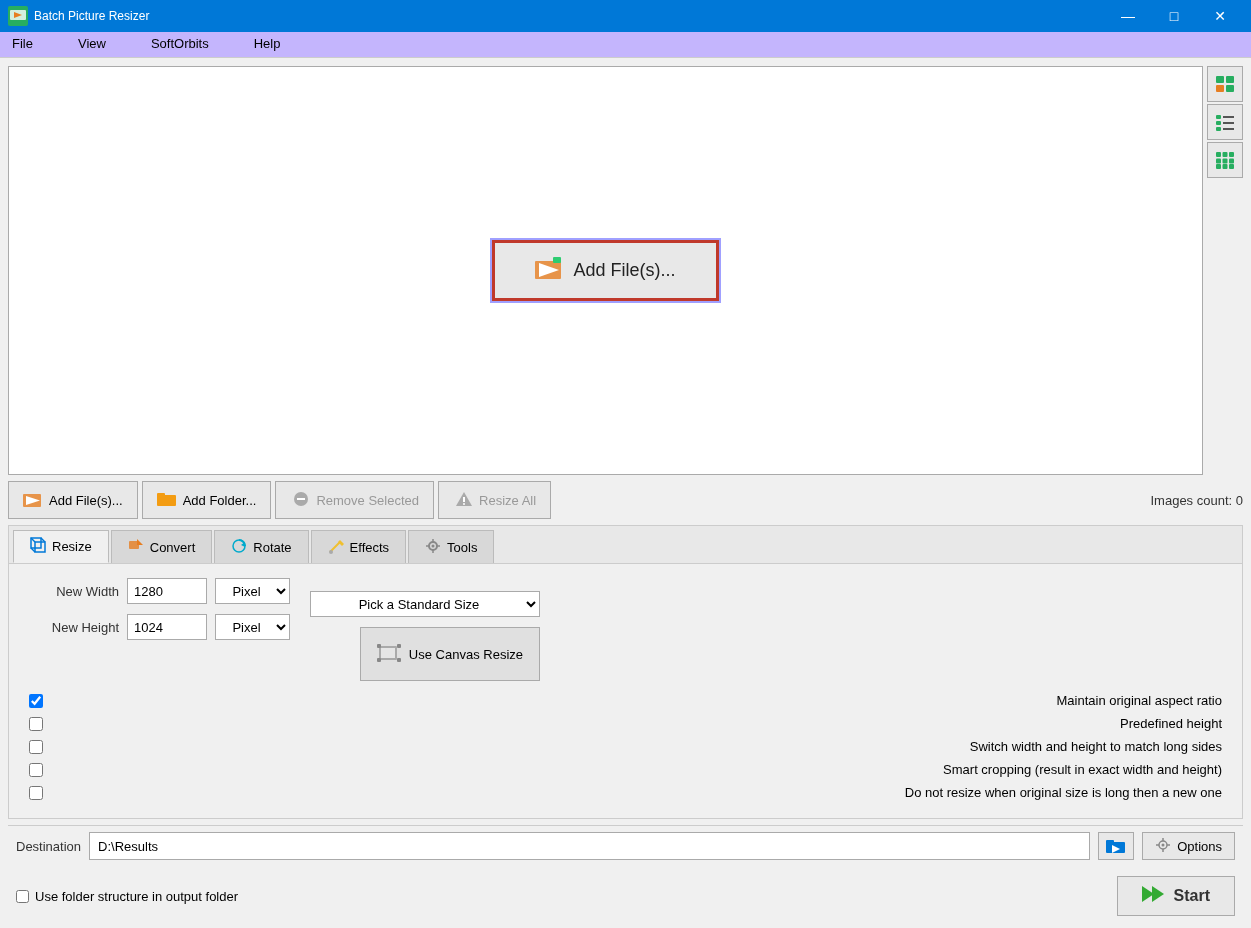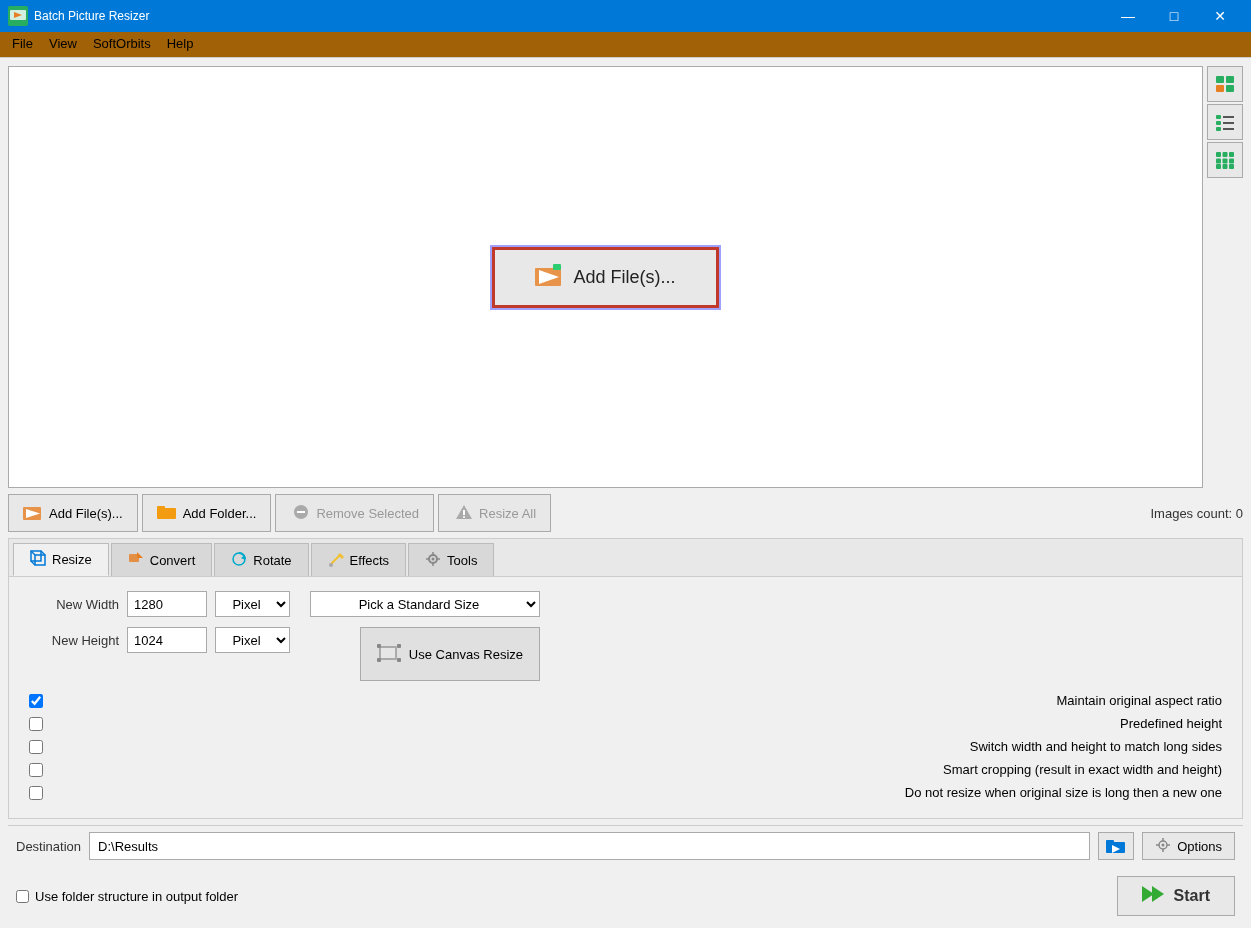--- a/index.html
+++ b/index.html
@@ -19,25 +19,26 @@
     .titlebar-controls { display: flex; gap: 0; }
     .titlebar-btn {
       width: 46px; height: 32px;
       display: flex; align-items: center; justify-content: center;
       color: white; cursor: pointer; font-size: 14px;
       background: transparent; border: none;
     }
 
     
     .menubar {
-      background: #a16207;
+      background: #c4b5fd;
       border-bottom: 1px solid #ccc;
       display: flex;
       padding: 2px 4px;
       height: 26px;
+      gap: 29px;
     }
     .menu-item {
       padding: 2px 8px;
       cursor: pointer;
       font-size: 13px;
     }
 
     
     .main-container {
       display: flex;
@@ -478,21 +479,21 @@
             <input class="resize-input" type="text" value="1024" style="">
             <select class="resize-select">
               <option>Pixel</option>
               <option>Percent</option>
               <option>Inch</option>
               <option>Cm</option>
             </select>
           </div>
         </div>
 
-        <div style="display:flex; flex-direction:column; gap:6px; margin-top:0; align-self:flex-start; padding-top:0;">
+        <div style="display:flex; flex-direction:column; gap:6px; margin-top:13px; align-self:flex-start; padding-top:0;">
           <select class="resize-select" style="width:230px; height:26px;">
             <option>Pick a Standard Size</option>
           </select>
           <div style="display:flex; justify-content:flex-end; margin-top:4px;">
             <button class="canvas-resize-btn">
               <span>
                 <svg width="24" height="22" viewBox="0 0 24 22">
                   <rect x="2" y="4" width="18" height="14" rx="1" fill="#aaa"></rect>
                   <rect x="4" y="6" width="14" height="10" fill="white" opacity="0.7"></rect>
                   <rect x="0" y="2" width="4" height="4" fill="#888" rx="1"></rect>

